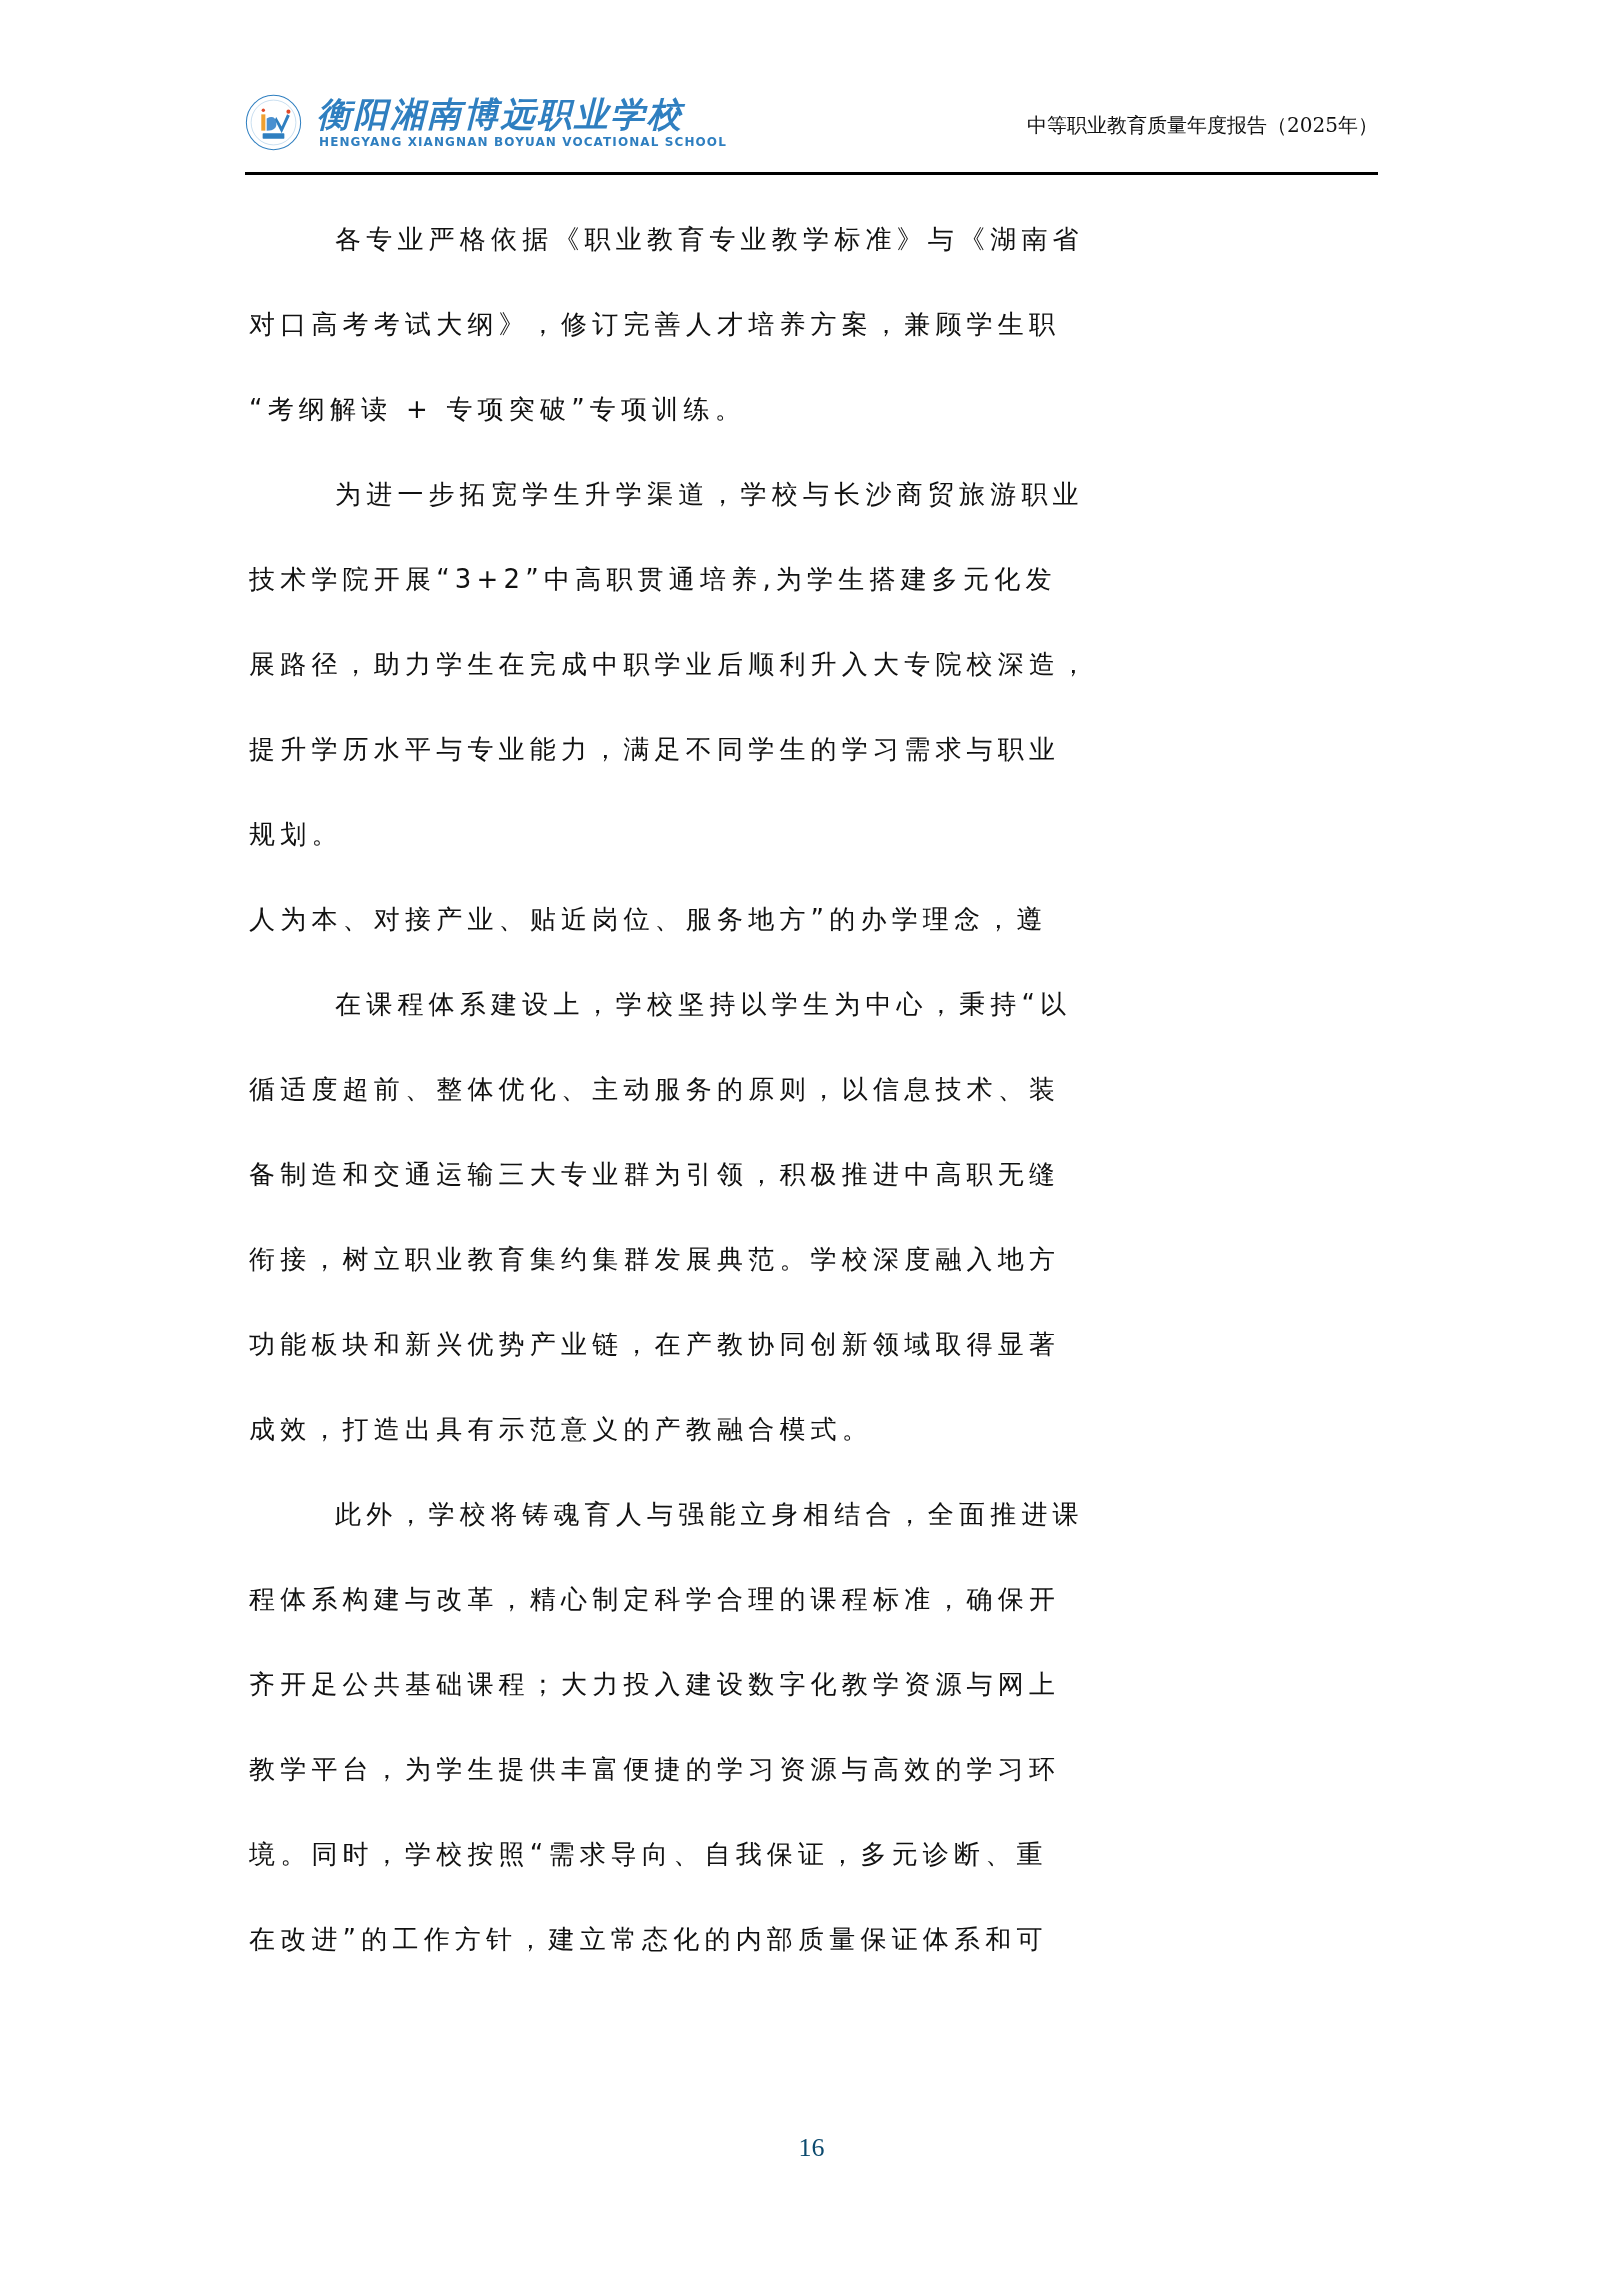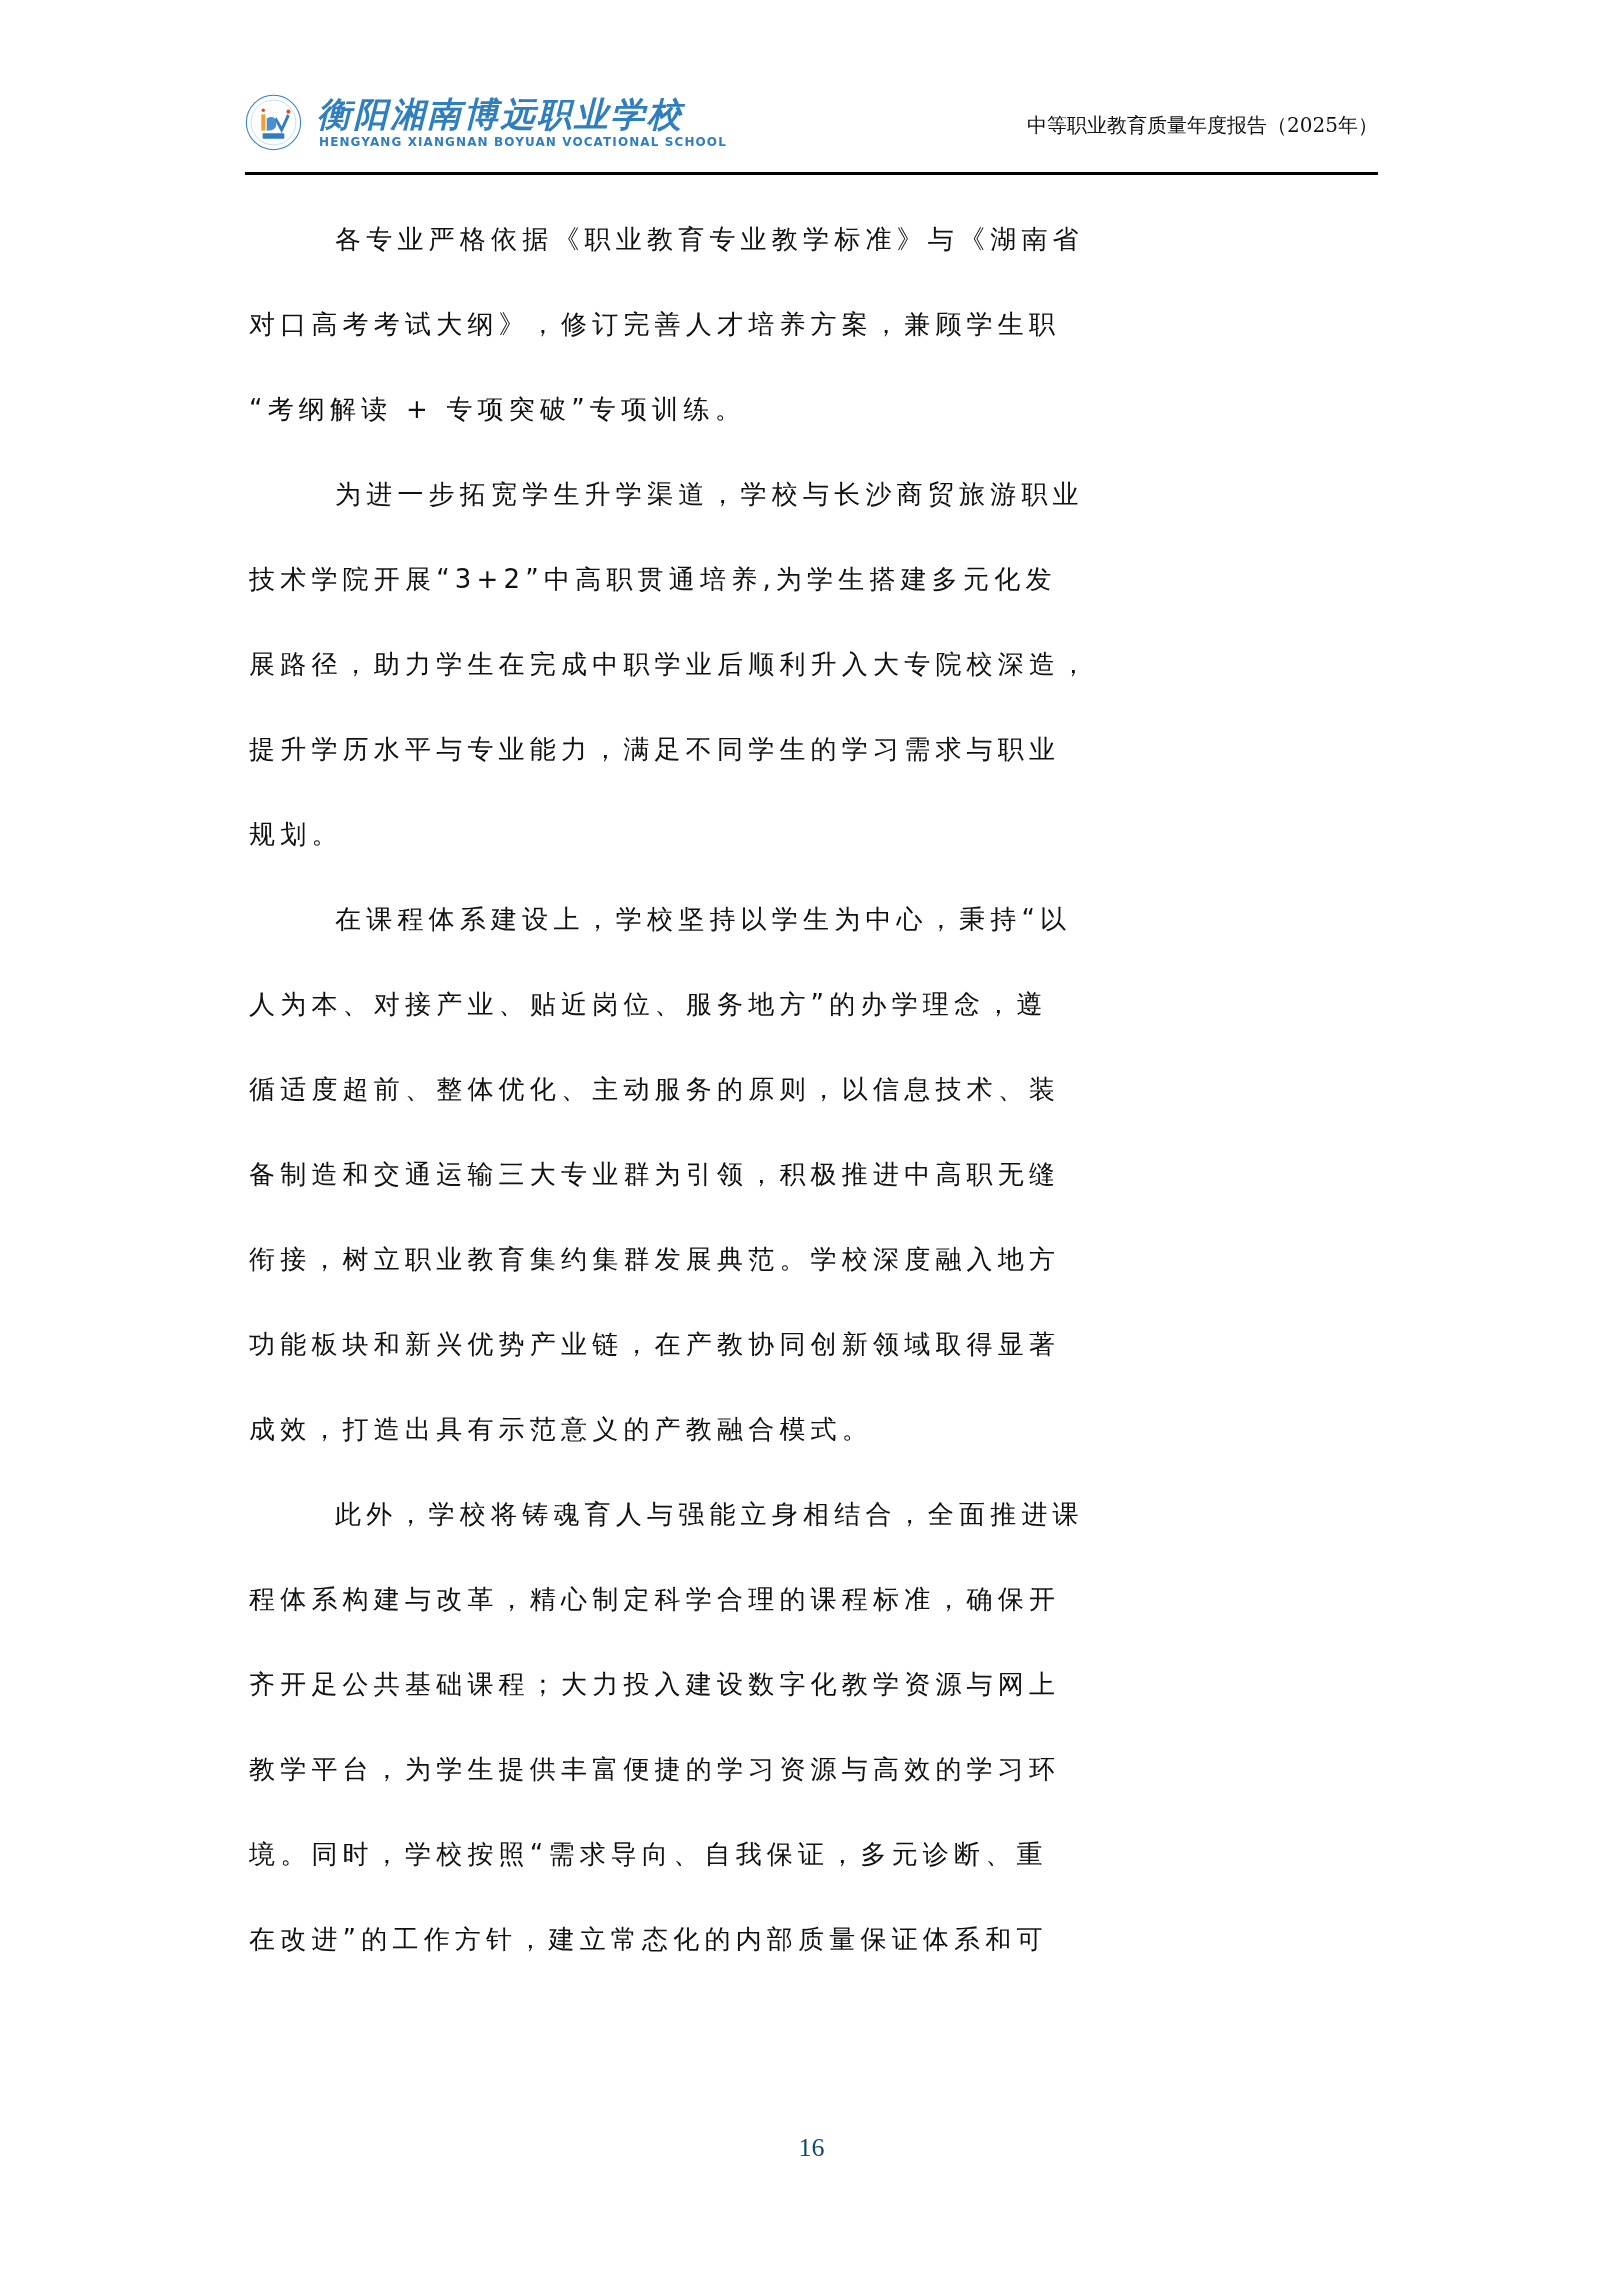--- a/index.html
+++ b/index.html
@@ -45,22 +45,22 @@
 
 <div class="body">
   <div class="line indent">各专业严格依据《职业教育专业教学标准》与《湖南省</div>
   <div class="line">对口高考考试大纲》，修订完善人才培养方案，兼顾学生职</div>
   <div class="line">“考纲解读 + 专项突破”专项训练。</div>
   <div class="line indent">为进一步拓宽学生升学渠道，学校与长沙商贸旅游职业</div>
   <div class="line">技术学院开展“3+2”中高职贯通培养,为学生搭建多元化发</div>
   <div class="line">展路径，助力学生在完成中职学业后顺利升入大专院校深造，</div>
   <div class="line">提升学历水平与专业能力，满足不同学生的学习需求与职业</div>
   <div class="line">规划。</div>
+  <div class="line">人为本、对接产业、贴近岗位、服务地方”的办学理念，遵</div>
   <div class="line indent">在课程体系建设上，学校坚持以学生为中心，秉持“以</div>
-  <div class="line">人为本、对接产业、贴近岗位、服务地方”的办学理念，遵</div>
   <div class="line">循适度超前、整体优化、主动服务的原则，以信息技术、装</div>
   <div class="line">备制造和交通运输三大专业群为引领，积极推进中高职无缝</div>
   <div class="line">衔接，树立职业教育集约集群发展典范。学校深度融入地方</div>
   <div class="line">功能板块和新兴优势产业链，在产教协同创新领域取得显著</div>
   <div class="line">成效，打造出具有示范意义的产教融合模式。</div>
   <div class="line indent">此外，学校将铸魂育人与强能立身相结合，全面推进课</div>
   <div class="line">程体系构建与改革，精心制定科学合理的课程标准，确保开</div>
   <div class="line">齐开足公共基础课程；大力投入建设数字化教学资源与网上</div>
   <div class="line">教学平台，为学生提供丰富便捷的学习资源与高效的学习环</div>
   <div class="line">境。同时，学校按照“需求导向、自我保证，多元诊断、重</div>

